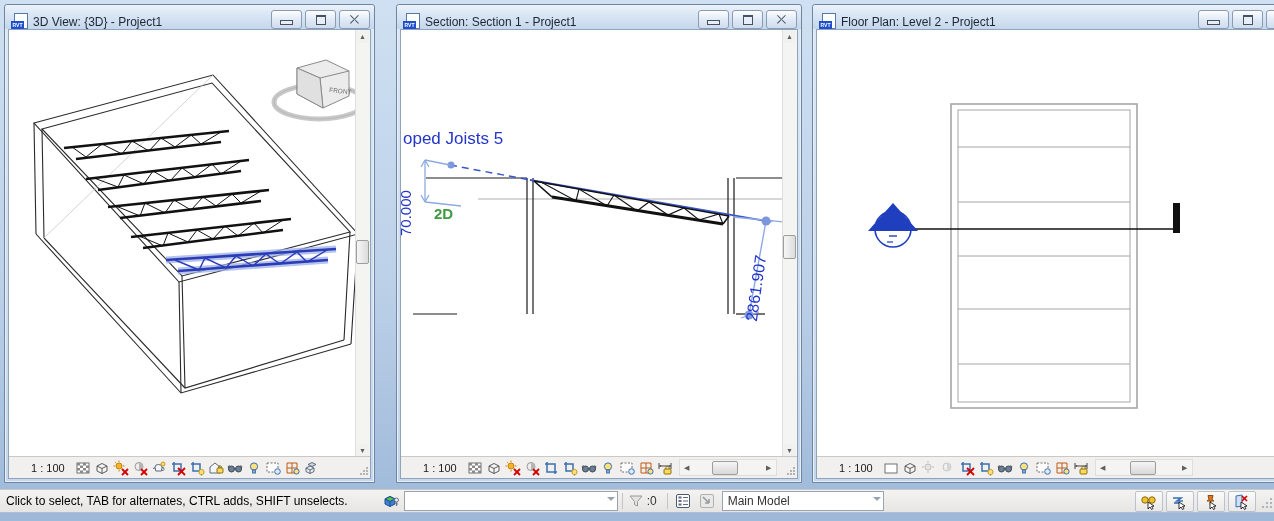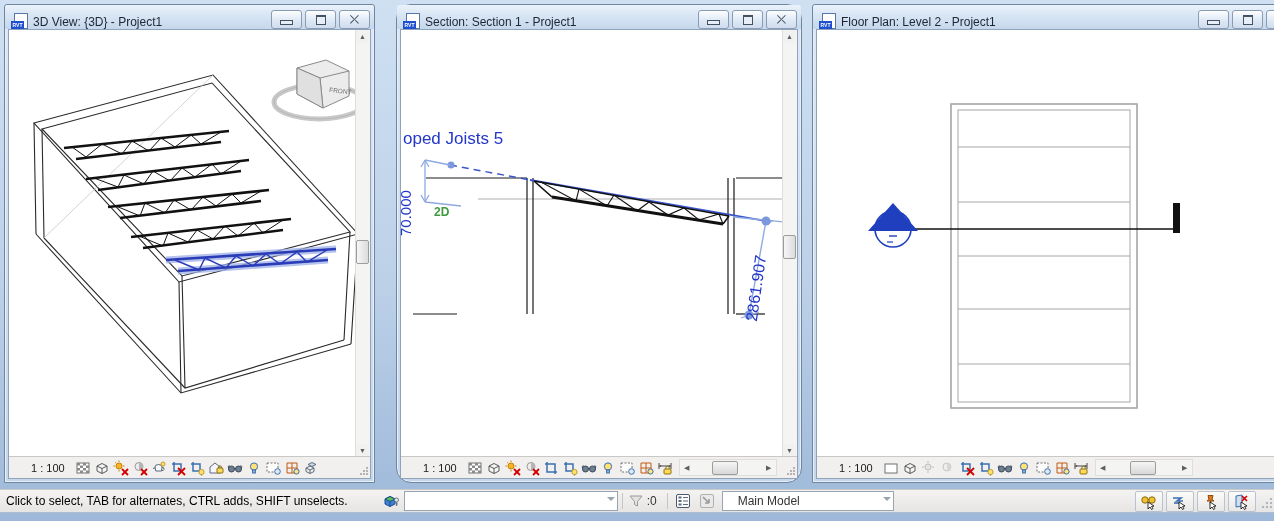--- a/index.html
+++ b/index.html
@@ -50,34 +50,34 @@
                   radial-gradient(circle at 5px 5px,#b5b3b1 1px,transparent 1.4px),
                   radial-gradient(circle at 8px 2px,#b5b3b1 1px,transparent 1.4px),
                   radial-gradient(circle at 5px 8px,#b5b3b1 1px,transparent 1.4px),
                   radial-gradient(circle at 8px 5px,#b5b3b1 1px,transparent 1.4px),
                   radial-gradient(circle at 8px 8px,#b5b3b1 1px,transparent 1.4px);}
   
   .ann{position:absolute;color:#2336c9;white-space:nowrap;}
   .level-label{left:2px;top:99px;font-size:17px;}
   .dim-vert{left:-4px;top:206px;width:54px;height:16px;font-size:15px;transform:rotate(-90deg);transform-origin:0 0;}
   .dim-temp{left:342px;top:290px;width:94px;height:17px;font-size:16px;transform:rotate(-82deg);transform-origin:0 0;}
-  .tag-2d{left:33px;top:175px;font-size:12px;font-weight:bold;color:#3f9b3f;}
+  .tag-2d{left:33px;top:175px;font-size:15px;font-weight:bold;color:#3f9b3f;}
   
   .statusbar{position:absolute;left:0;top:489px;width:1274px;height:22px;
        background:linear-gradient(180deg,#f4f3f1,#e6e5e3);border-top:1px solid #c9c9c7;border-bottom:1px solid #aebdd2;
        display:flex;align-items:center;font-size:12px;color:#000;}
   .hint-text{margin-left:6px;white-space:nowrap;}
   .sb-icon{width:18px;height:18px;flex:none;}
   .sb-sep{width:1px;height:16px;background:#c5c5c5;margin:0 4px;}
   .combo{height:18px;background:#fff;border:1px solid #98a4b2;display:flex;align-items:center;
        font-size:12px;color:#333;position:relative;}
   .combo .arrow{position:absolute;right:2px;top:5px;width:0;height:0;border:4px solid transparent;
        border-top-color:#9aa4ae;}
   .combo-worksets{width:212px;margin-left:4px;}
-  .combo-design{width:160px;margin-left:6px;padding-left:10px;}
+  .combo-design{width:160px;margin-left:6px;}
   .combo .val{margin-left:5px;}
   .count-label{margin:0 6px 0 2px;color:#333;}
   .sb-toggle{width:26px;height:19px;border:1px solid #b9c3cf;border-radius:2px;margin-left:3px;
        background:linear-gradient(180deg,#fbfbfa,#e9e8e6);display:flex;align-items:center;justify-content:center;}
   .right-group{position:absolute;right:18px;top:1px;display:flex;align-items:center;}
   .sb-grip{position:absolute;right:2px;top:8px;width:12px;height:12px;
        background:radial-gradient(circle at 3px 9px,#aeb6c0 1.2px,transparent 1.6px),
                   radial-gradient(circle at 7px 5px,#aeb6c0 1.2px,transparent 1.6px),
                   radial-gradient(circle at 7px 9px,#aeb6c0 1.2px,transparent 1.6px),
                   radial-gradient(circle at 11px 1px,#aeb6c0 1.2px,transparent 1.6px),
@@ -375,21 +375,21 @@
             </svg>
             <svg class="vc-icon" viewBox="0 0 18 18">
               <use href="#sym-displace-elements"></use>
             </svg>
           </span>
         <span class="grip"></span>
       </div>
     </div>
   </div>
 
-  <div class="win" style="left:396px;top:4px;width:404px;height:477px;border-radius:15px;">
+  <div class="win" style="left:396px;top:4px;width:404px;height:477px;">
     <div class="titlebar">
       <span class="rvt-icon">
           <span class="page"></span>
           <span class="badge">RVT</span>
         </span>
       <span class="title-text">Section: Section 1 - Project1</span>
       <span class="caption-group">
         <span class="cap-btn">
             <span class="glyph-min"></span>
           </span>

